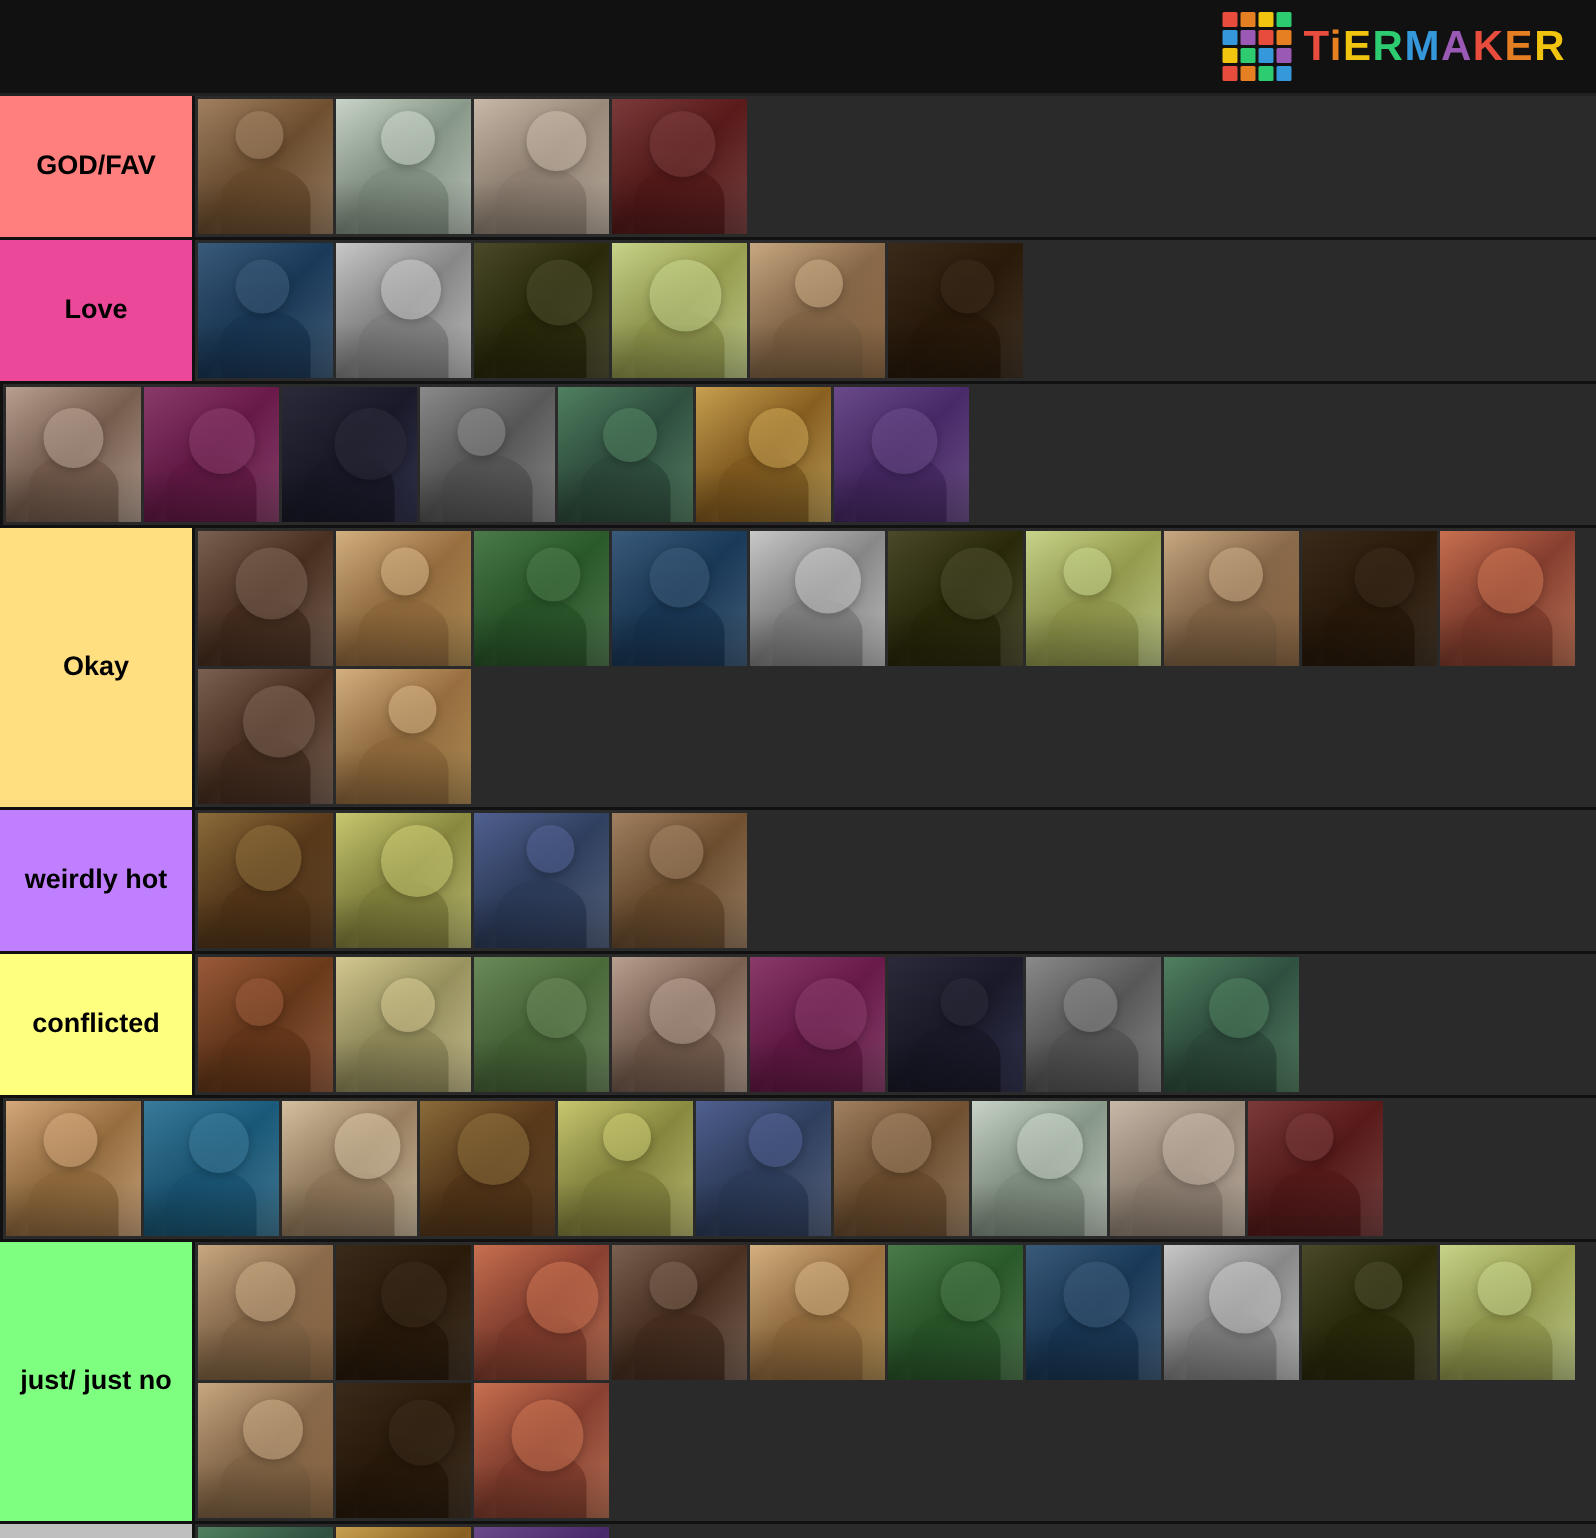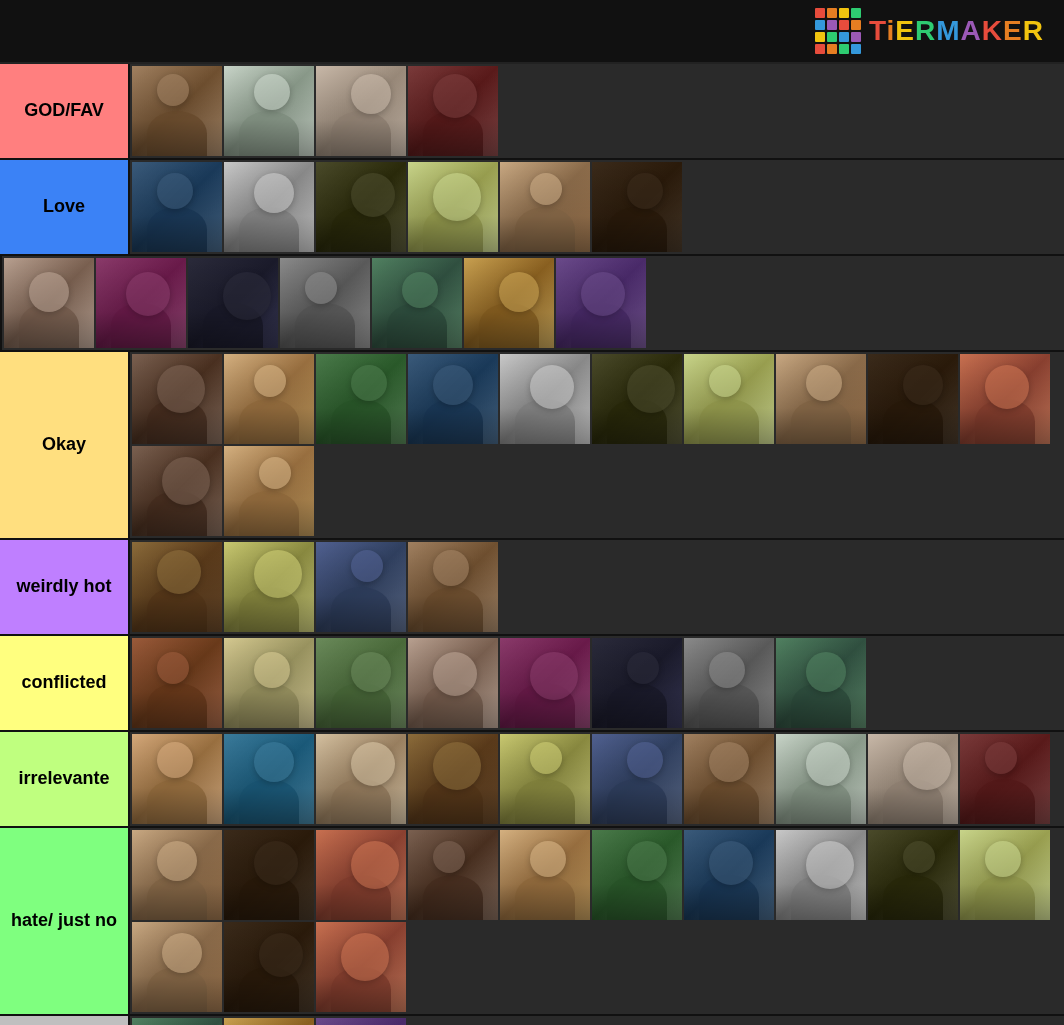--- a/index.html
+++ b/index.html
@@ -83,21 +83,21 @@
     .logo-text span.e { color: #f1c40f; }
     .logo-text span.r { color: #2ecc71; }
     .logo-text span.m { color: #3498db; }
     .logo-text span.a { color: #9b59b6; }
     .logo-text span.k2 { color: #e74c3c; }
     .logo-text span.e2 { color: #e67e22; }
     .logo-text span.r2 { color: #f1c40f; }
 
     
     .tier-god { background-color: #ff7f7f; }
-    .tier-love { background-color: #3b82f6; }
+    .tier-love { background-color: #ec4899; }
     .tier-cool { background-color: #7fffd4; }
     .tier-weirdly { background-color: #bf7fff; }
     .tier-okay { background-color: #ffdf7f; }
     .tier-conflicted { background-color: #ffff7f; }
     .tier-irrelevante { background-color: #bfff7f; }
     .tier-hate { background-color: #7fff7f; }
     .tier-crazy { background-color: #bfbfbf; }
   </style>
 </head>
 <body>
@@ -357,21 +357,20 @@
           <div style="position: absolute; inset: 0px; background: linear-gradient(transparent 0%, rgba(0, 0, 0, 0.1) 60%, rgba(0, 0, 0, 0.4) 100%);"></div>
         </div>
         <div class="char-card" title="Fawkes" style="background: linear-gradient(135deg, rgb(80, 128, 96) 0%, rgb(48, 80, 64) 50%, rgb(96, 144, 112) 100%); position: relative; overflow: hidden;">
           <div style="position: absolute; width: 60px; height: 45px; border-radius: 50% 50% 0px 0px; background: rgb(48, 80, 64); bottom: 0px; left: 15px; opacity: 0.8;"></div>
           <div style="position: absolute; width: 40px; height: 40px; border-radius: 50%; background: rgb(80, 128, 96); top: 14px; left: 30px; opacity: 0.7; box-shadow: rgba(0, 0, 0, 0.3) 0px 2px 6px;"></div>
           <div style="position: absolute; inset: 0px; background: linear-gradient(transparent 0%, rgba(0, 0, 0, 0.1) 60%, rgba(0, 0, 0, 0.4) 100%);"></div>
         </div>
       </div>
     </div>
     <div class="tier-row">
-      <div class="tier-label tier-irrelevante">irrelevante</div>
       <div class="tier-content">
         <div class="char-card" title="Dudley" style="background: linear-gradient(135deg, rgb(212, 168, 122) 0%, rgb(154, 112, 64) 50%, rgb(228, 184, 138) 100%); position: relative; overflow: hidden;">
           <div style="position: absolute; width: 60px; height: 45px; border-radius: 50% 50% 0px 0px; background: rgb(154, 112, 64); bottom: 0px; left: 15px; opacity: 0.8;"></div>
           <div style="position: absolute; width: 36px; height: 36px; border-radius: 50%; background: rgb(212, 168, 122); top: 8px; left: 25px; opacity: 0.7; box-shadow: rgba(0, 0, 0, 0.3) 0px 2px 6px;"></div>
           <div style="position: absolute; inset: 0px; background: linear-gradient(transparent 0%, rgba(0, 0, 0, 0.1) 60%, rgba(0, 0, 0, 0.4) 100%);"></div>
         </div>
         <div class="char-card" title="Dean Thomas" style="background: linear-gradient(135deg, rgb(58, 122, 154) 0%, rgb(26, 90, 122) 50%, rgb(74, 138, 170) 100%); position: relative; overflow: hidden;">
           <div style="position: absolute; width: 60px; height: 45px; border-radius: 50% 50% 0px 0px; background: rgb(26, 90, 122); bottom: 0px; left: 15px; opacity: 0.8;"></div>
           <div style="position: absolute; width: 40px; height: 40px; border-radius: 50%; background: rgb(58, 122, 154); top: 8px; left: 30px; opacity: 0.7; box-shadow: rgba(0, 0, 0, 0.3) 0px 2px 6px;"></div>
           <div style="position: absolute; inset: 0px; background: linear-gradient(transparent 0%, rgba(0, 0, 0, 0.1) 60%, rgba(0, 0, 0, 0.4) 100%);"></div>
@@ -412,21 +411,21 @@
           <div style="position: absolute; inset: 0px; background: linear-gradient(transparent 0%, rgba(0, 0, 0, 0.1) 60%, rgba(0, 0, 0, 0.4) 100%);"></div>
         </div>
         <div class="char-card" title="Arachne" style="background: linear-gradient(135deg, rgb(122, 58, 58) 0%, rgb(90, 26, 26) 50%, rgb(138, 74, 74) 100%); position: relative; overflow: hidden;">
           <div style="position: absolute; width: 60px; height: 45px; border-radius: 50% 50% 0px 0px; background: rgb(90, 26, 26); bottom: 0px; left: 15px; opacity: 0.8;"></div>
           <div style="position: absolute; width: 32px; height: 32px; border-radius: 50%; background: rgb(122, 58, 58); top: 8px; left: 25px; opacity: 0.7; box-shadow: rgba(0, 0, 0, 0.3) 0px 2px 6px;"></div>
           <div style="position: absolute; inset: 0px; background: linear-gradient(transparent 0%, rgba(0, 0, 0, 0.1) 60%, rgba(0, 0, 0, 0.4) 100%);"></div>
         </div>
       </div>
     </div>
     <div class="tier-row">
-      <div class="tier-label tier-hate">hate/ just no</div>
+      <div class="tier-label tier-hate">just/ just no</div>
       <div class="tier-content">
         <div class="char-card" title="Filch" style="background: linear-gradient(135deg, rgb(200, 168, 130) 0%, rgb(139, 107, 74) 50%, rgb(160, 120, 80) 100%); position: relative; overflow: hidden;">
           <div style="position: absolute; width: 60px; height: 45px; border-radius: 50% 50% 0px 0px; background: rgb(139, 107, 74); bottom: 0px; left: 15px; opacity: 0.8;"></div>
           <div style="position: absolute; width: 40px; height: 40px; border-radius: 50%; background: rgb(200, 168, 130); top: 11px; left: 25px; opacity: 0.7; box-shadow: rgba(0, 0, 0, 0.3) 0px 2px 6px;"></div>
           <div style="position: absolute; inset: 0px; background: linear-gradient(transparent 0%, rgba(0, 0, 0, 0.1) 60%, rgba(0, 0, 0, 0.4) 100%);"></div>
         </div>
         <div class="char-card" title="Peeves ghost" style="background: linear-gradient(135deg, rgb(58, 42, 26) 0%, rgb(42, 26, 10) 50%, rgb(74, 58, 42) 100%); position: relative; overflow: hidden;">
           <div style="position: absolute; width: 60px; height: 45px; border-radius: 50% 50% 0px 0px; background: rgb(42, 26, 10); bottom: 0px; left: 15px; opacity: 0.8;"></div>
           <div style="position: absolute; width: 44px; height: 44px; border-radius: 50%; background: rgb(58, 42, 26); top: 11px; left: 30px; opacity: 0.7; box-shadow: rgba(0, 0, 0, 0.3) 0px 2px 6px;"></div>
           <div style="position: absolute; inset: 0px; background: linear-gradient(transparent 0%, rgba(0, 0, 0, 0.1) 60%, rgba(0, 0, 0, 0.4) 100%);"></div>

